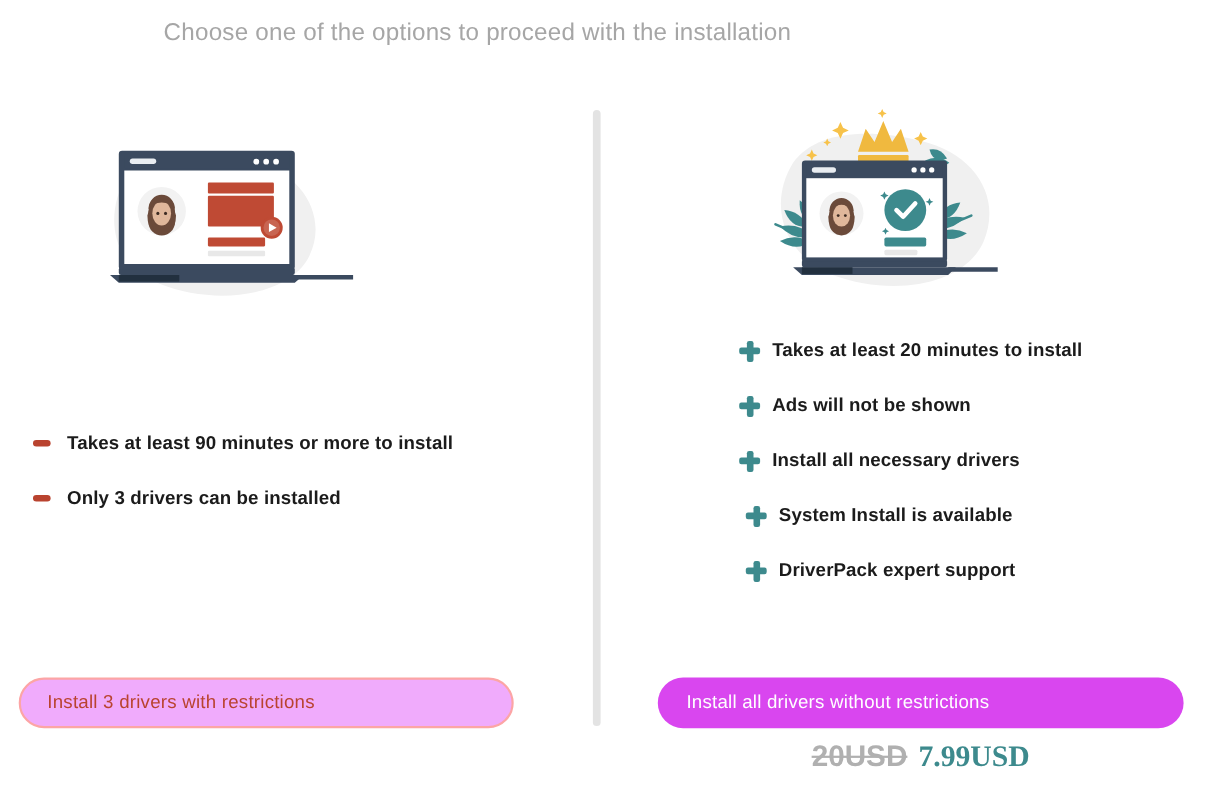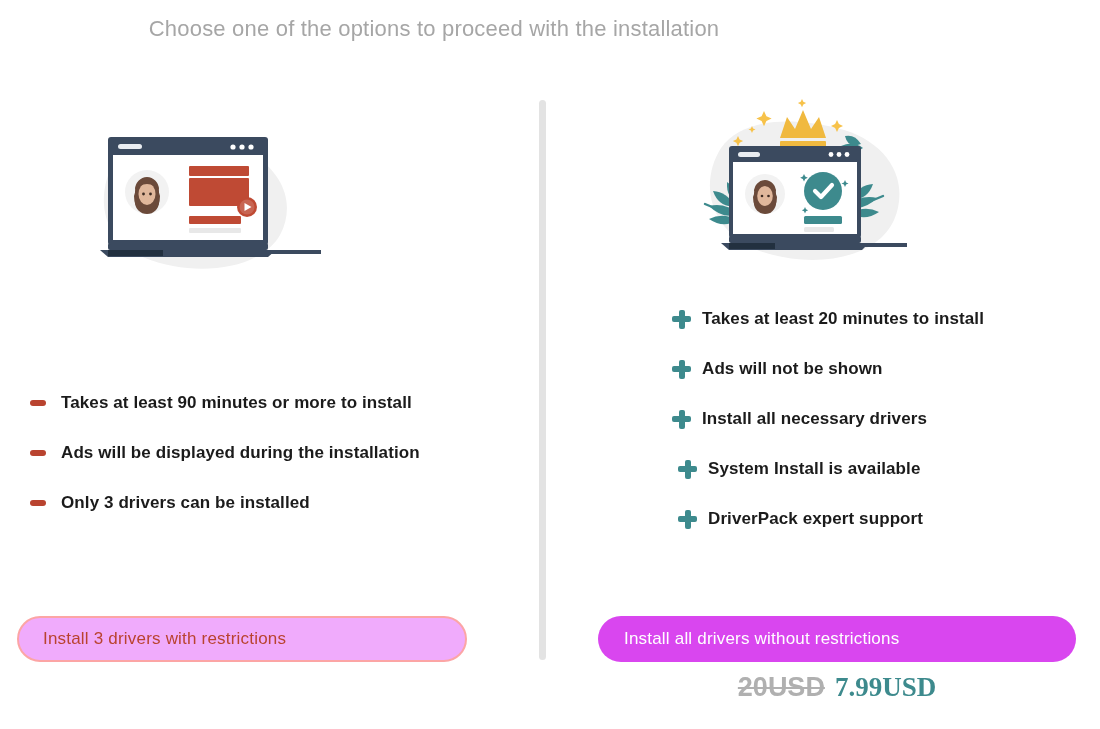--- a/index.html
+++ b/index.html
@@ -229,24 +229,20 @@
     </svg>
   </div>
 
   <ul class="feature-list free">
     <li class="feature-item">
       <span class="bullet bullet-minus"></span>
       <span class="feature-text">Takes at least 90 minutes or more to install</span>
     </li>
     <li class="feature-item">
       <span class="bullet bullet-minus"></span>
-      <span class="feature-text">Ads will be displayed during the installation</span>
-    </li>
-    <li class="feature-item">
-      <span class="bullet bullet-minus"></span>
       <span class="feature-text">Only 3 drivers can be installed</span>
     </li>
   </ul>
 
   <div class="btn btn-free">Install 3 drivers with restrictions</div>
 </div>
 
 <div class="column paid">
 
   <div class="illustration illo-paid">

